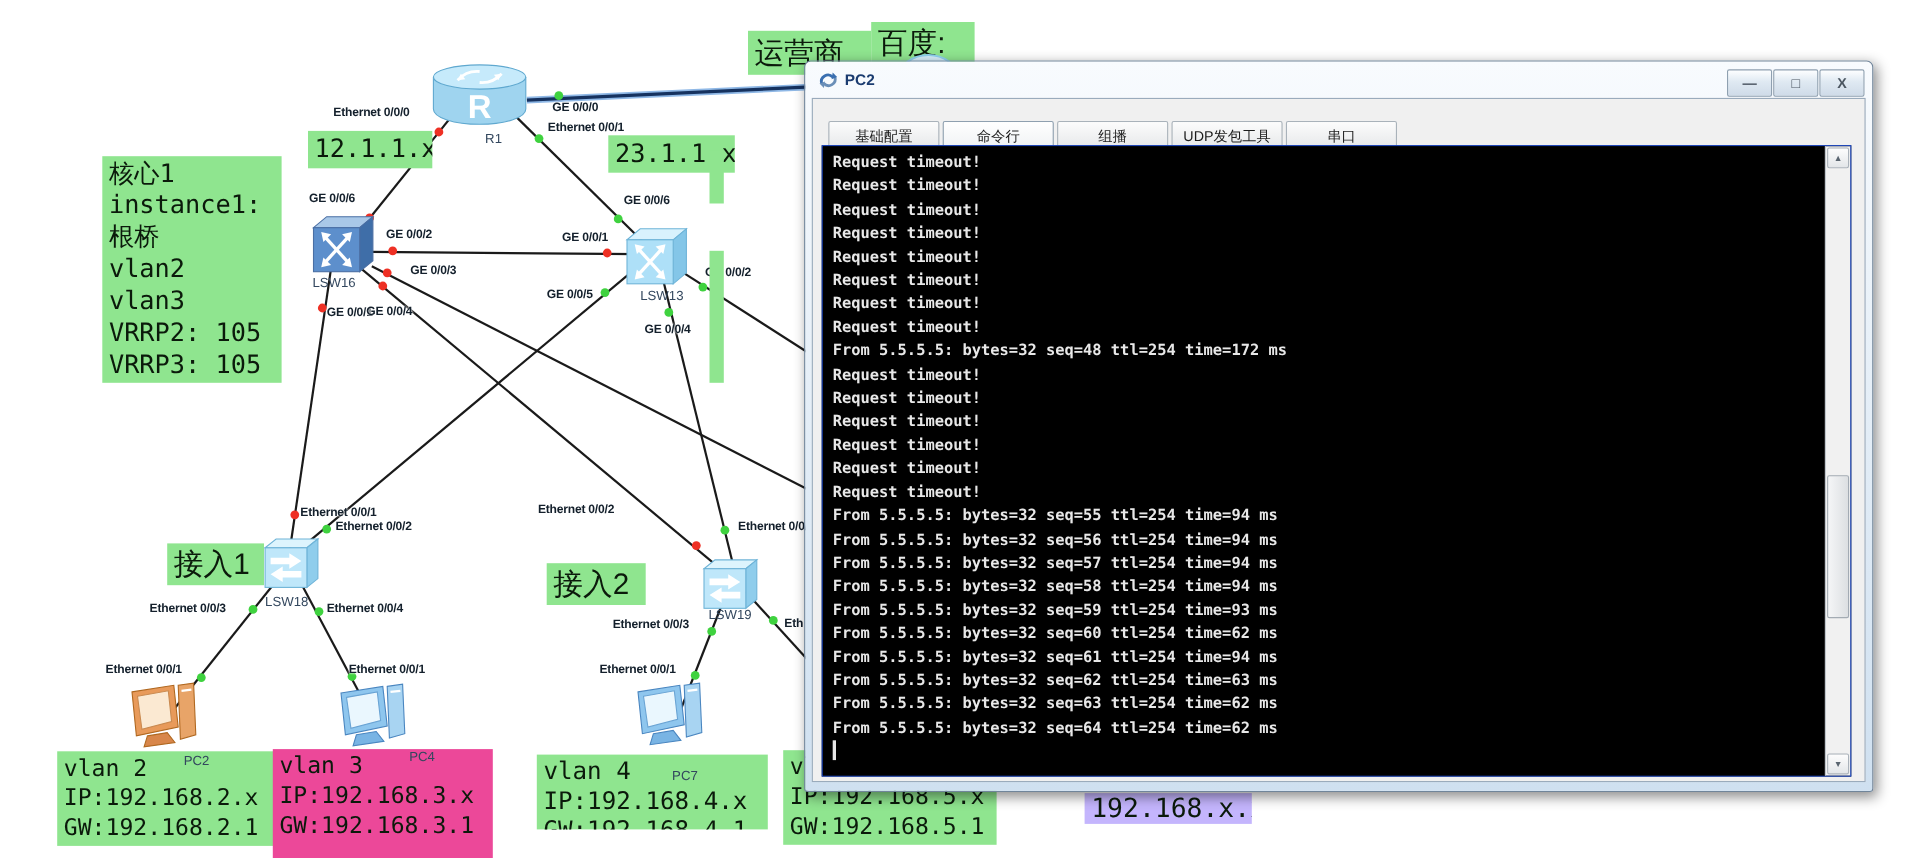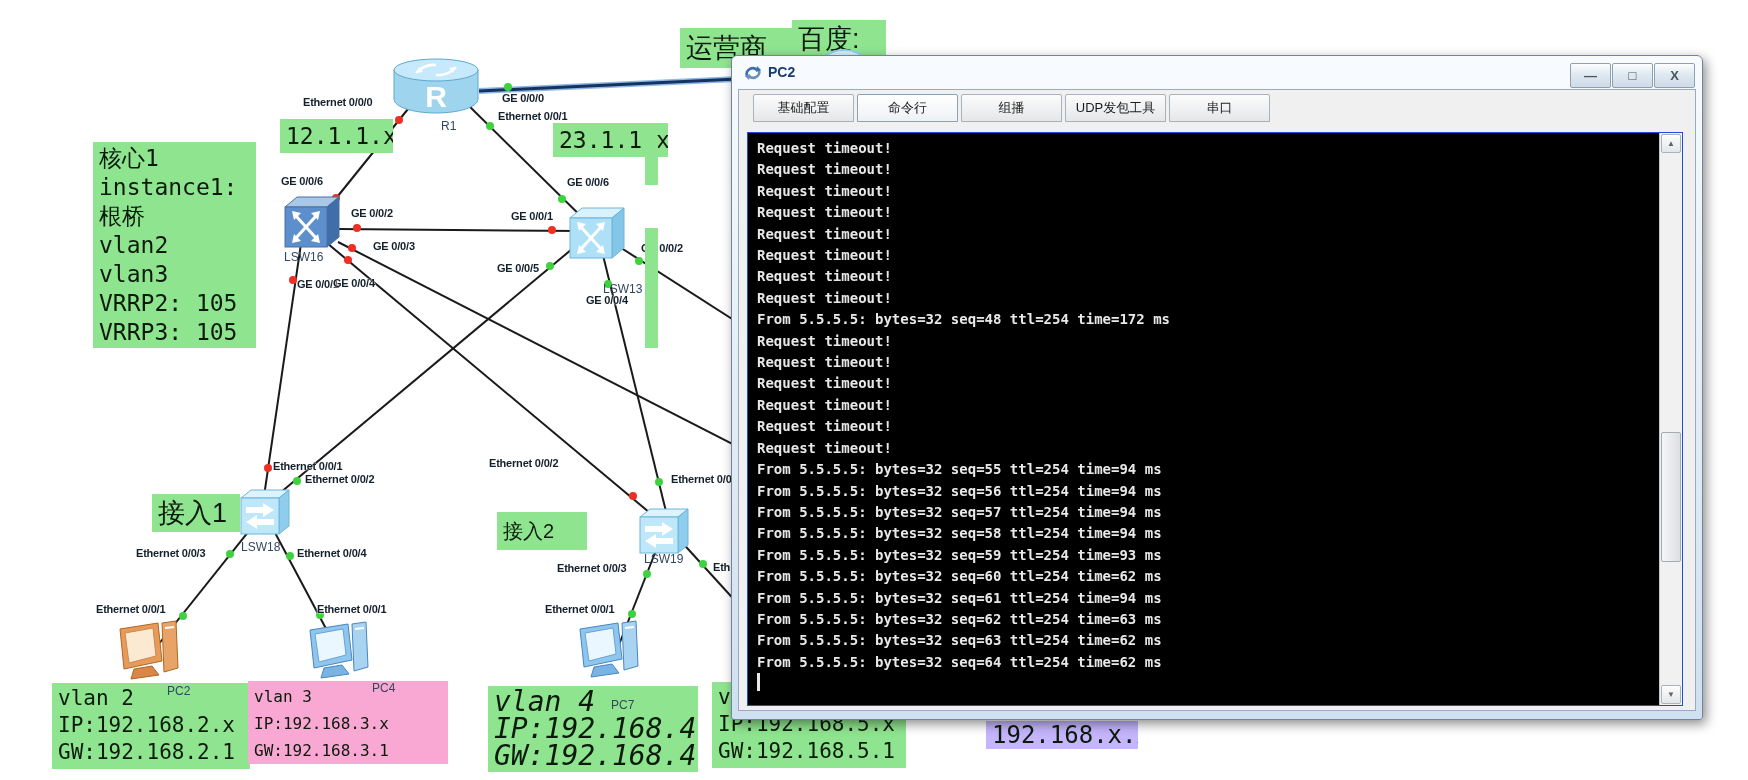--- a/index.html
+++ b/index.html
@@ -26,21 +26,21 @@
   #titlebar{position:absolute;left:0;top:0;right:0;height:33px;}
   #appicon{position:absolute;left:12px;top:8px;width:18px;height:18px;}
   #wintitle{position:absolute;left:36px;top:8px;font-size:14px;font-weight:700;color:#1b3c70;}
   .winbtn{position:absolute;top:7px;width:41px;height:25px;box-sizing:border-box;
           background:linear-gradient(#fdfeff,#dfe9f2 45%,#cfdbe8);border:1px solid #8fa0b0;
           border-radius:2px;color:#4a5560;font-size:13px;font-weight:700;
           text-align:center;line-height:23px;cursor:default;}
   #btn-min{right:91px;} #btn-max{right:49px;} #btn-close{right:7px;}
   #panel{position:absolute;left:6px;right:6px;top:33px;bottom:8px;background:#f0f0f0;
          border:1px solid #9aabbc;box-sizing:border-box;}
-  #tabbar{position:absolute;left:14px;top:4px;height:16px;}
+  #tabbar{position:absolute;left:14px;top:20px;height:16px;}
   .tab{display:inline-block;width:101px;height:28px;margin-right:3px;box-sizing:border-box;
        background:linear-gradient(#fcfcfc,#e4e6e8);border:1px solid #a9b2ba;border-radius:2px 2px 0 0;
        font-size:13px;color:#1c1c1c;text-align:center;line-height:26px;cursor:default;}
   .tab.active{background:linear-gradient(#ffffff,#eef1f3);border-color:#8fa0b0;}
   #termwrap{position:absolute;left:8px;top:42px;width:936px;height:574px;border:1px solid #1d4ed8;
             background:#000;box-sizing:border-box;}
   #term{position:absolute;left:0;top:0;right:22px;bottom:0;background:#000;overflow:hidden;
         padding:5px 0 0 9px;font-family:"DejaVu Sans Mono","Liberation Mono",monospace;
         font-size:14px;font-weight:700;color:#e8e8e8;line-height:21.4px;white-space:pre;}
   #cursor{display:inline-block;width:3px;height:18px;background:#e8e8e8;vertical-align:-3px;}
@@ -140,34 +140,34 @@
         <div>instance1:</div>
         <div>根桥</div>
         <div>vlan2</div>
         <div>vlan3</div>
         <div>VRRP2: 105</div>
         <div>VRRP3: 105</div>
       </div>
       <div class="note" style="left: 152px; top: 494px; width: 88px; height: 38px; font-size: 27px; line-height: 34px; background: rgb(143, 229, 143);">
         <div>接入1</div>
       </div>
-      <div class="note" style="left: 497px; top: 512px; width: 90px; height: 38px; font-size: 20px; line-height: 34px; background: rgb(143, 229, 143);">
+      <div class="note" style="left: 497px; top: 512px; width: 90px; height: 38px; font-size: 27px; line-height: 34px; background: rgb(143, 229, 143);">
         <div>接入2</div>
       </div>
       <div class="note mono" style="left: 52px; top: 683px; width: 198px; height: 86px; font-size: 21px; line-height: 27px; background: rgb(143, 229, 143);">
         <div>vlan 2</div>
         <div>IP:192.168.2.x</div>
         <div>GW:192.168.2.1</div>
       </div>
-      <div class="note mono" style="left: 248px; top: 681px; width: 200px; height: 83px; font-size: 16px; line-height: 27px; background: #f9a8d4;">
+      <div class="note mono" style="left: 248px; top: 681px; width: 200px; height: 100px; font-size: 21px; line-height: 27px; background: #ec4899;">
         <div>vlan 3</div>
         <div>IP:192.168.3.x</div>
         <div>GW:192.168.3.1</div>
       </div>
-      <div class="note mono" style="left: 488px; top: 686px; width: 210px; height: 86px; font-size: 28px; line-height: 27px; background: rgb(143, 229, 143); font-style: italic;">
+      <div class="note mono" style="left: 488px; top: 686px; width: 210px; height: 68px; font-size: 22px; line-height: 27px; background: rgb(143, 229, 143);">
         <div>vlan 4</div>
         <div>IP:192.168.4.x</div>
         <div>GW:192.168.4.1</div>
       </div>
       <div class="note mono" style="left: 712px; top: 682px; width: 194px; height: 86px; font-size: 21px; line-height: 27px; background: rgb(143, 229, 143);">
         <div>vlan 5</div>
         <div>IP:192.168.5.x</div>
         <div>GW:192.168.5.1</div>
       </div>
       <div class="note mono" style="left: 970px; top: 721px; width: 152px; height: 28px; font-size: 24px; line-height: 24px; background: #c4b5fd; margin-left: 16px;">
@@ -216,21 +216,21 @@
             <line x1="13" y1="23" x2="33" y2="45"></line>
             <line x1="33" y1="23" x2="13" y2="45"></line>
           </g>
           <g fill="#fff">
             <polygon points="9,18 18,20 11,27"></polygon>
             <polygon points="37,50 28,48 35,41"></polygon>
             <polygon points="37,18 28,20 35,27"></polygon>
             <polygon points="9,50 18,48 11,41"></polygon>
           </g>
         </svg></div>
-      <div class="dev-name" style="left: 603px; top: 262px; margin-top: 20px;">LSW13</div>
+      <div class="dev-name" style="left: 582px; top: 262px;">LSW13</div>
       <div class="dev" style="left: 239px; top: 486px;"><svg width="52" height="50" viewBox="0 0 52 50">
           <polygon points="2,12 40,12 50,4 12,4" fill="#ddf4fd" stroke="#6fb4d8"></polygon>
           <polygon points="40,12 50,4 50,40 40,48" fill="#8fcdec" stroke="#6fb4d8"></polygon>
           <rect x="2" y="12" width="38" height="36" fill="#bfe7fa" stroke="#6fb4d8"></rect>
           <polygon points="7,21 24,21 24,17 35,24 24,31 24,27 7,27" fill="#fff"></polygon>
           <polygon points="35,33 18,33 18,29 7,36 18,43 18,39 35,39" fill="#fff"></polygon>
         </svg></div>
       <div class="dev-name" style="left: 241px; top: 540px;">LSW18</div>
       <div class="dev" style="left: 638px; top: 505px;"><svg width="52" height="50" viewBox="0 0 52 50">
           <polygon points="2,12 40,12 50,4 12,4" fill="#ddf4fd" stroke="#6fb4d8"></polygon>

